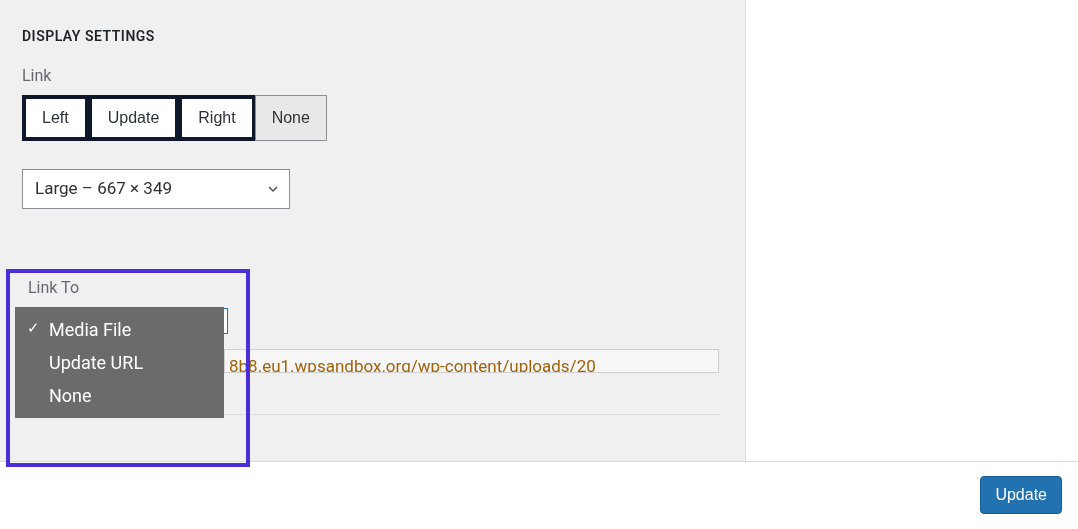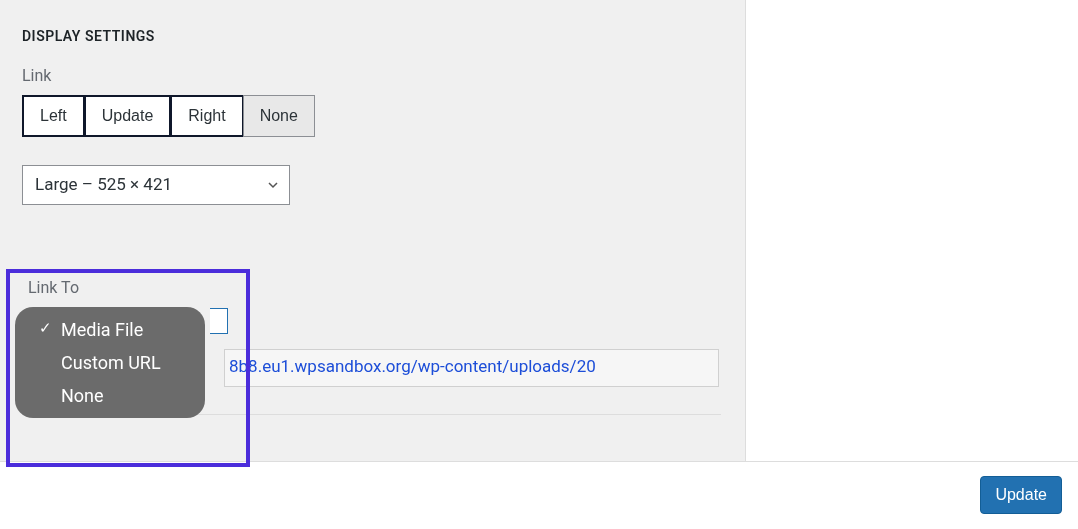--- a/index.html
+++ b/index.html
@@ -40,21 +40,21 @@
       color: #646970;
       margin-bottom: 10px;
       display: block;
     }
     .button-group {
       display: flex;
       margin-bottom: 28px;
     }
     .bg-btn {
       background: #fff;
-      border: 2px solid #0f172a;
+      border: 4px solid #0f172a;
       font-size: 16px;
       color: #2c3338;
       padding: 10px 16px;
       cursor: pointer;
       margin-left: -1px;
     }
     .bg-btn:first-child { margin-left: 0; }
     .bg-btn.selected {
       background: #e8e8e8;
       border: 1px solid #8c8f94;
@@ -98,24 +98,24 @@
     }
     .link-to-field {
       position: absolute;
       top: 278px;
       left: 28px;
     }
     .dropdown-popup {
       position: absolute;
       top: 307px;
       left: 15px;
-      width: 190px;
+      width: 209px;
       background: #6b6b6b;
-      border-radius: 18px;
-      padding: 6px 12px;
+      border-radius: 0;
+      padding: 6px 0;
       z-index: 5;
     }
     .dd-item {
       font-size: 18px;
       color: #fff;
       padding: 6px 10px 6px 34px;
       position: relative;
       cursor: pointer;
     }
     .dd-item.checked::before {
@@ -125,25 +125,25 @@
       font-size: 15px;
     }
     .dd-item.highlight {
       background: #0a6cff;
     }
     .url-field {
       position: absolute;
       top: 349px;
       left: 224px;
       width: 495px;
-      height: 38px;
+      height: 24px;
       border: 1px solid #d0d0d0;
       background: #f6f6f6;
       font-size: 17px;
-      color: #1d4ed8;
+      color: #a16207;
       padding: 6px 4px;
       overflow: hidden;
       white-space: nowrap;
     }
     .hr-line {
       position: absolute;
       top: 414px;
       left: 22px;
       width: 699px;
       border-top: 1px solid #ddd;
@@ -193,40 +193,40 @@
     <div class="button-group">
       <button class="bg-btn">Left</button>
       <button class="bg-btn">Update</button>
       <button class="bg-btn">Right</button>
       <button class="bg-btn selected">None</button>
     </div>
   </div>
 
   <div>
     <div class="select-wrap">
-      <span class="select-value">Large – 525 × 421</span>
+      <span class="select-value">Large – 667 × 349</span>
       <span class="select-chevron">
         <svg width="12" height="12" viewBox="0 0 12 12">
             <path d="M2 4 L6 8 L10 4" stroke="#555" stroke-width="1.5" fill="none"></path>
           </svg>
       </span>
     </div>
   </div>
 
 </div>
 
 <div class="link-to-field">
   <span class="field-label">Link To</span>
 </div>
 
 <div class="hidden-select-hint"></div>
 
 <div class="dropdown-popup">
   <div class="dd-item checked">Media File</div>
-  <div class="dd-item">Custom URL</div>
+  <div class="dd-item">Update URL</div>
   <div class="dd-item">None</div>
 </div>
 
 <div class="url-field">8b8.eu1.wpsandbox.org/wp-content/uploads/20</div>
 
 <div class="hr-line"></div>
 
 <div class="annotation-box"></div>
 
 <div class="panel-right"></div>

